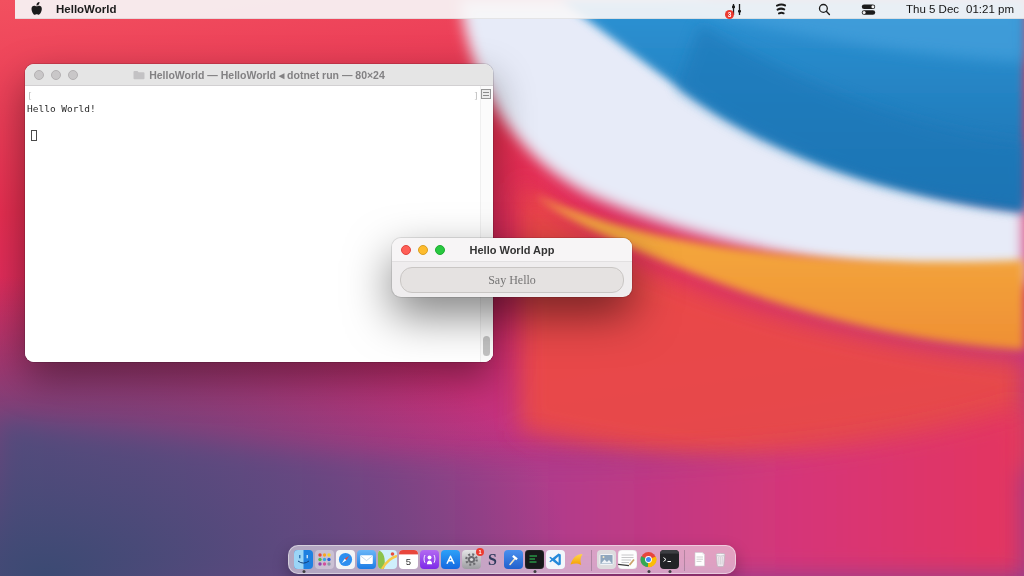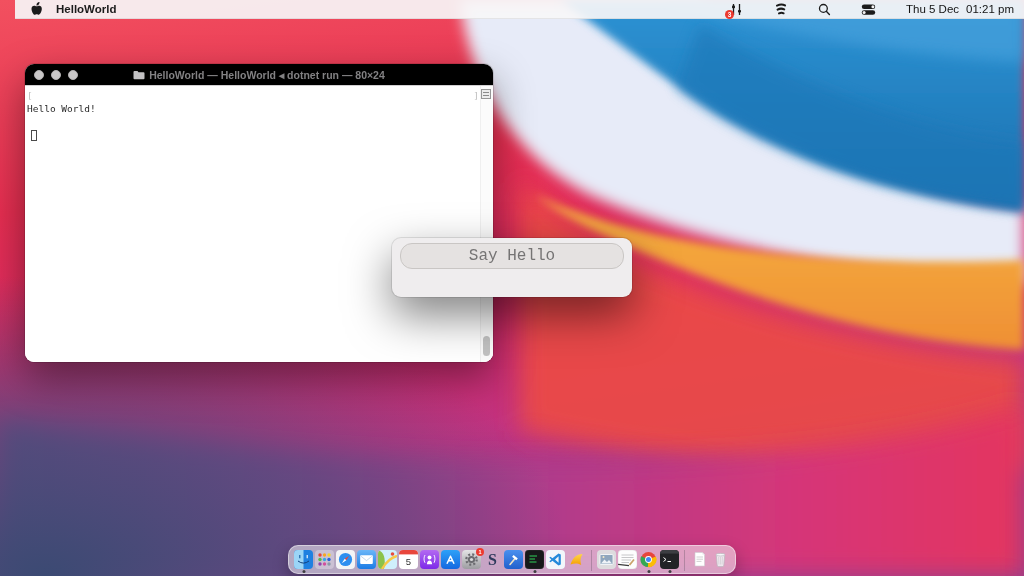--- a/index.html
+++ b/index.html
@@ -18,21 +18,21 @@
   .mb-right { margin-left:auto; display:flex; align-items:center; gap:30px; padding-right:10px; }
   .mb-ic { position:relative; display:flex; align-items:center; }
   .mb-badge { position:absolute; left:-4px; bottom:-2px; width:9px; height:9px; background:#ec3a30;
     border-radius:50%; color:#fff; font-size:6.5px; font-weight:bold; display:flex; align-items:center; justify-content:center; }
   .mb-clock { display:flex; gap:7px; font-size:11.5px; color:#141414; }
 
   
   .term { position:absolute; left:25px; top:64px; width:468px; height:298px; z-index:10;
     border-radius:9px; overflow:hidden; background:#fff;
     box-shadow:0 16px 40px rgba(0,0,0,0.42), 0 0 0 1px rgba(0,0,0,0.12); }
-  .term-titlebar { height:22px; background:#000000; border-bottom:1px solid #d2d0d2;
+  .term-titlebar { height:22px; background:#e5e5e5; border-bottom:1px solid #d2d0d2;
     display:flex; align-items:center; position:relative; }
   .tl-group { display:flex; gap:7px; padding-left:9px; }
   .tl { width:10px; height:10px; border-radius:50%; }
   .tl-gray { background:#c9c7c8; border:0.5px solid #b3b1b2; }
   .term-title { position:absolute; left:0; right:0; text-align:center; font-size:10.5px; font-weight:bold;
     color:#828183; display:flex; align-items:center; justify-content:center; gap:4px; pointer-events:none; }
   .term-body { position:relative; height:276px; background:#ffffff; padding:3px 14px 0 2px;
     font-family:"DejaVu Sans Mono", monospace; font-size:9.5px; line-height:13px; color:#2a2a2a; }
   .term-line { display:flex; white-space:pre; }
   .t-mark { color:#bdbdbd; }
@@ -49,21 +49,21 @@
     border-radius:9px; overflow:hidden; background:#efedee;
     box-shadow:0 18px 45px rgba(0,0,0,0.5), 0 0 0 1px rgba(0,0,0,0.1); }
   .hello-titlebar { height:24px; background:#f7f5f6; border-bottom:1px solid #e2e0e1;
     display:flex; align-items:center; position:relative; }
   .tl-red { background:#ff5f57; border:0.5px solid #e0443e; }
   .tl-yellow { background:#febc2e; border:0.5px solid #d89e24; }
   .tl-green { background:#28c840; border:0.5px solid #1eab31; }
   .hello-title { position:absolute; left:0; right:0; text-align:center; font-size:11px; font-weight:bold; color:#343434; pointer-events:none; }
   .hello-body { padding:5px 8px; }
   .say-btn { width:100%; height:26px; background:#e5e2e1; border:1px solid #c9c6c4; border-radius:12px;
-    font-size:16px; color:#757474; font-family:Liberation Mono, monospace; display:flex; align-items:center; justify-content:center; }
+    font-size:12px; color:#757474; font-family:Liberation Serif, serif; display:flex; align-items:center; justify-content:center; }
 
   
   .dock { position:absolute; left:50%; transform:translateX(-50%); bottom:2px; height:29px; z-index:40;
     background:rgba(246,245,248,0.55); border:1px solid rgba(255,255,255,0.45); border-radius:10px;
     box-shadow:0 6px 16px rgba(0,0,0,0.28); display:flex; align-items:flex-start; gap:2px; padding:4px 5px; }
   .dk { position:relative; width:19px; height:19px; }
   .dk svg { display:block; }
   .dk-dot { position:absolute; left:50%; transform:translateX(-50%); bottom:-4px; width:3px; height:3px; border-radius:50%; background:#3f3f42; }
   .dk-sep { width:1px; height:21px; background:rgba(50,50,60,0.25); margin:0 3px; align-self:flex-start; }
   .dk-badge { position:absolute; top:-2px; right:-3px; width:8px; height:8px; background:#ec3a30; border-radius:50%;
@@ -193,20 +193,28 @@
     </div>
     <div class="t-cursor"></div>
     <div class="term-scroll">
       <div class="ts-pageicon"></div>
       <div class="ts-thumb"></div>
     </div>
   </div>
 </div>
 
 <div class="hello">
+  <div class="hello-titlebar">
+    <div class="tl-group">
+      <span class="tl tl-red"></span>
+      <span class="tl tl-yellow"></span>
+      <span class="tl tl-green"></span>
+    </div>
+    <div class="hello-title">Hello World App</div>
+  </div>
   <div class="hello-body">
     <div class="say-btn">Say Hello</div>
   </div>
 </div>
 
 <div class="dock">
 
   <div class="dk">
     <svg width="19" height="19" viewBox="0 0 19 19">
       <defs>

